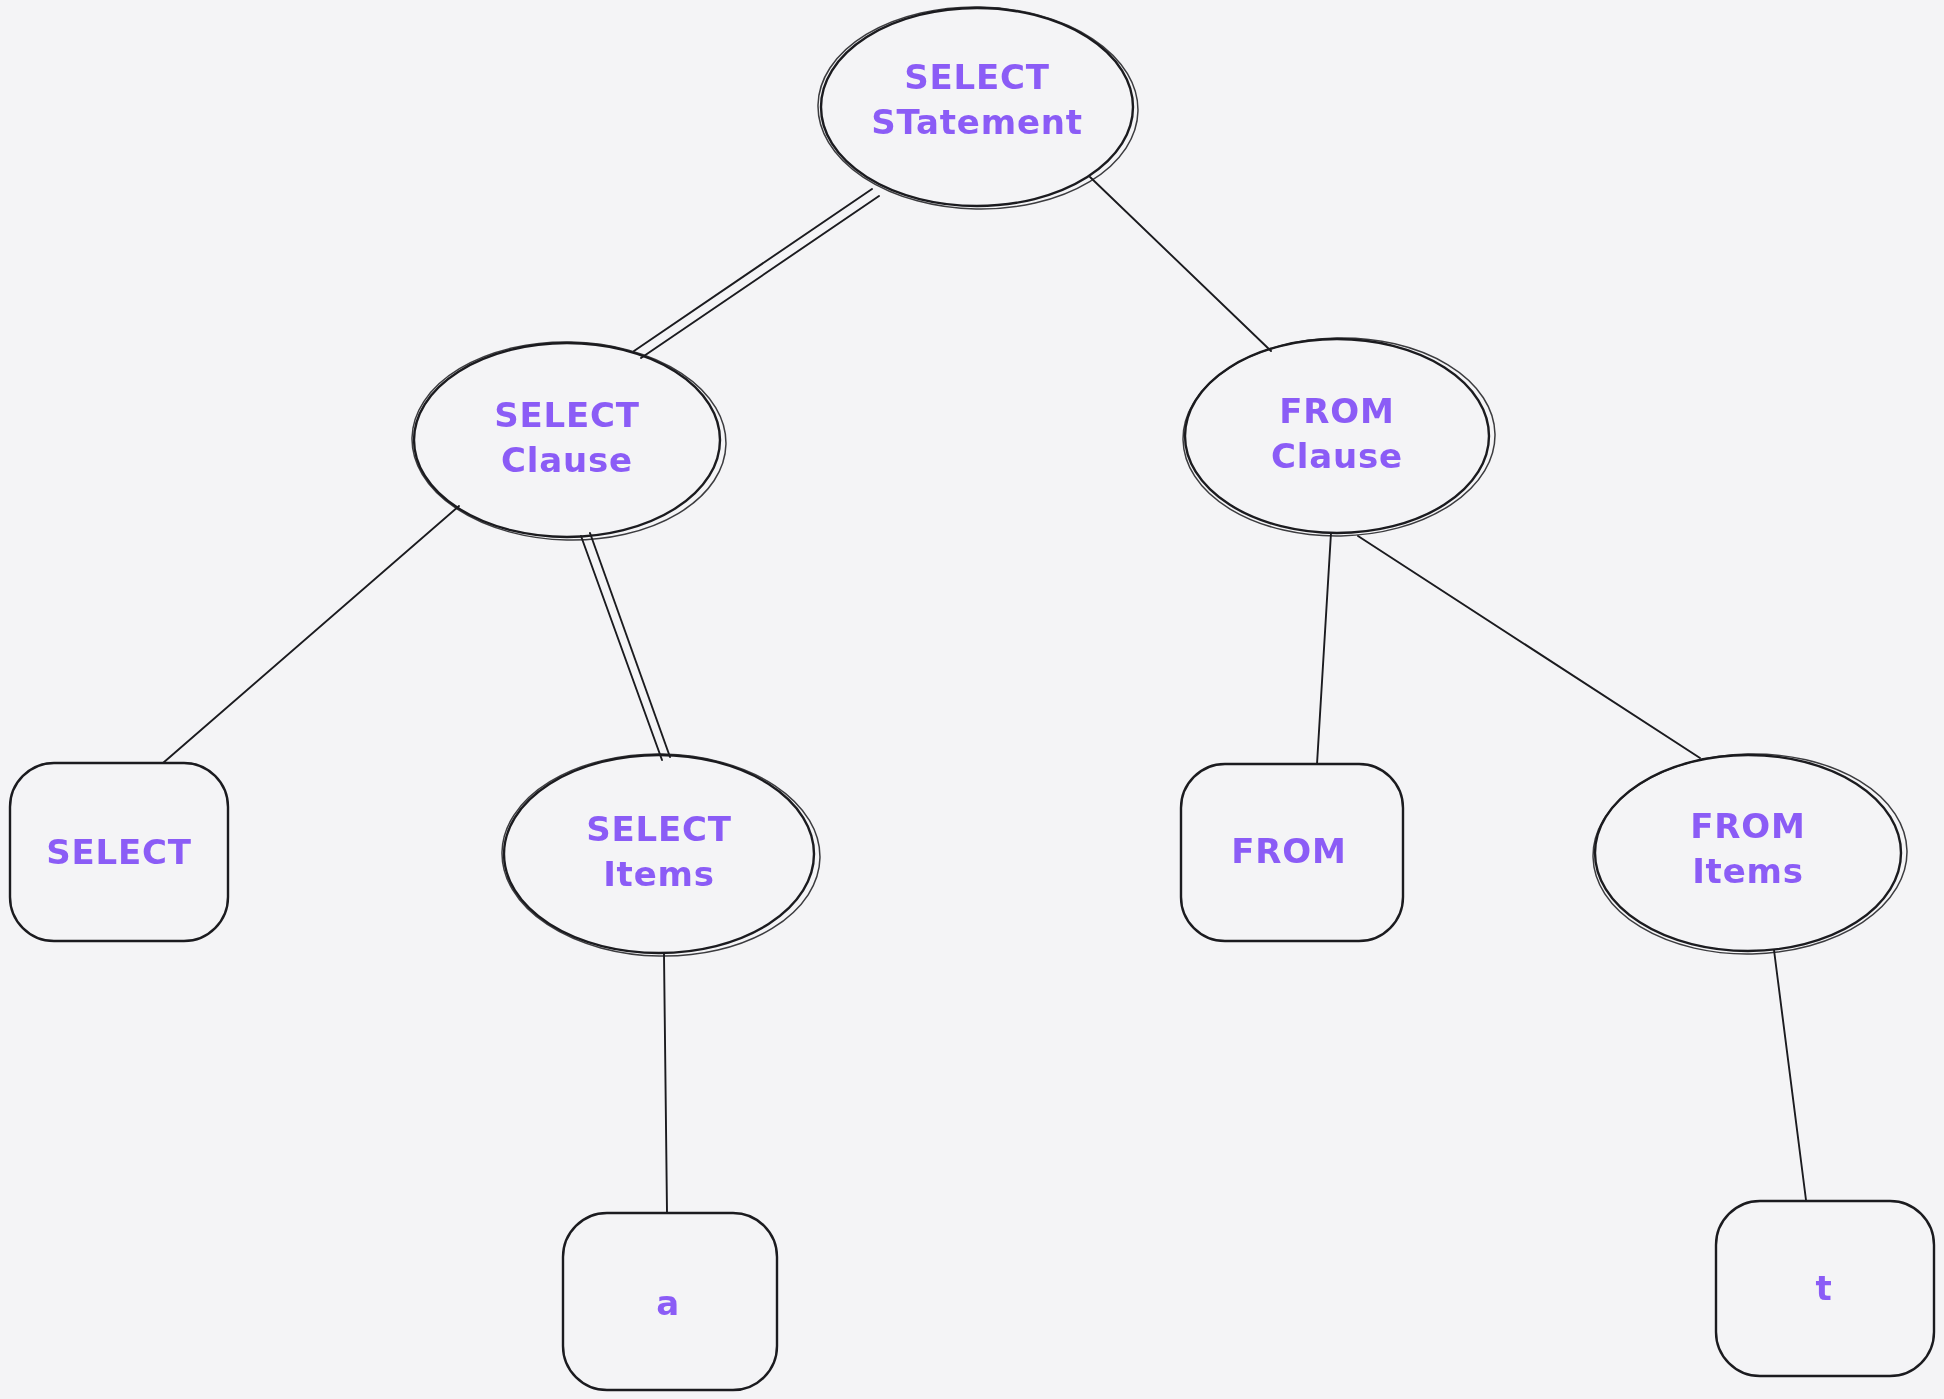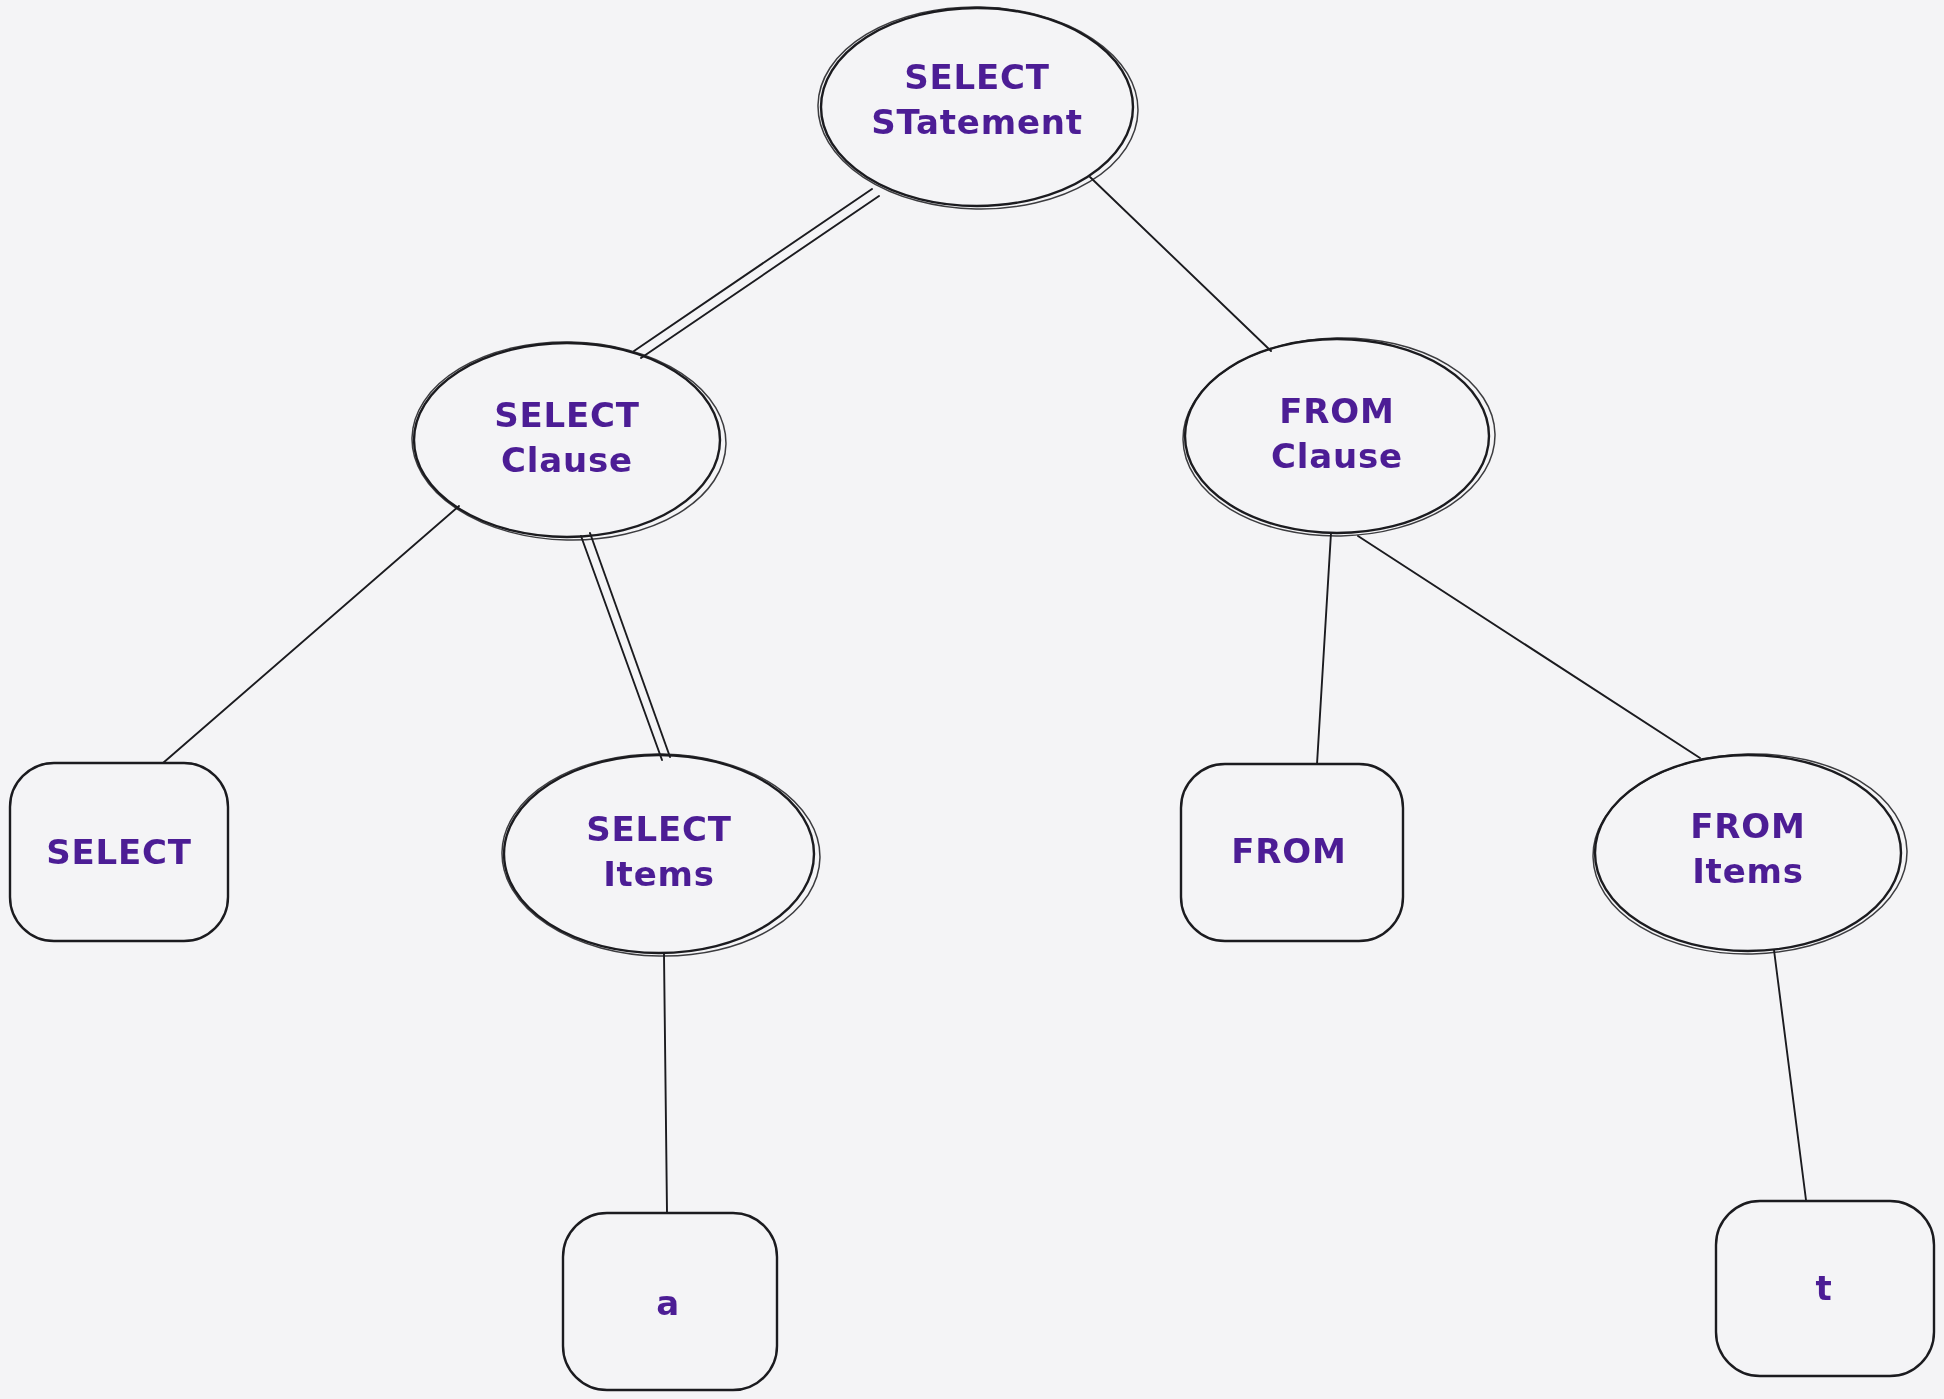--- a/index.html
+++ b/index.html
@@ -35,21 +35,21 @@
     opacity: 0.85;
   }
   .edge {
     stroke: #1b1b1f;
     stroke-width: 1.9;
     stroke-linecap: round;
   }
   .label {
     position: absolute;
     transform: translate(-50%, -50%);
-    color: #4c1d95;
+    color: #8b5cf6;
     font-size: 34px;
     font-weight: 600;
     letter-spacing: 0.8px;
     line-height: 1.32;
     text-align: center;
     white-space: pre-line;
     user-select: none;
   }
 </style>
 </head>

